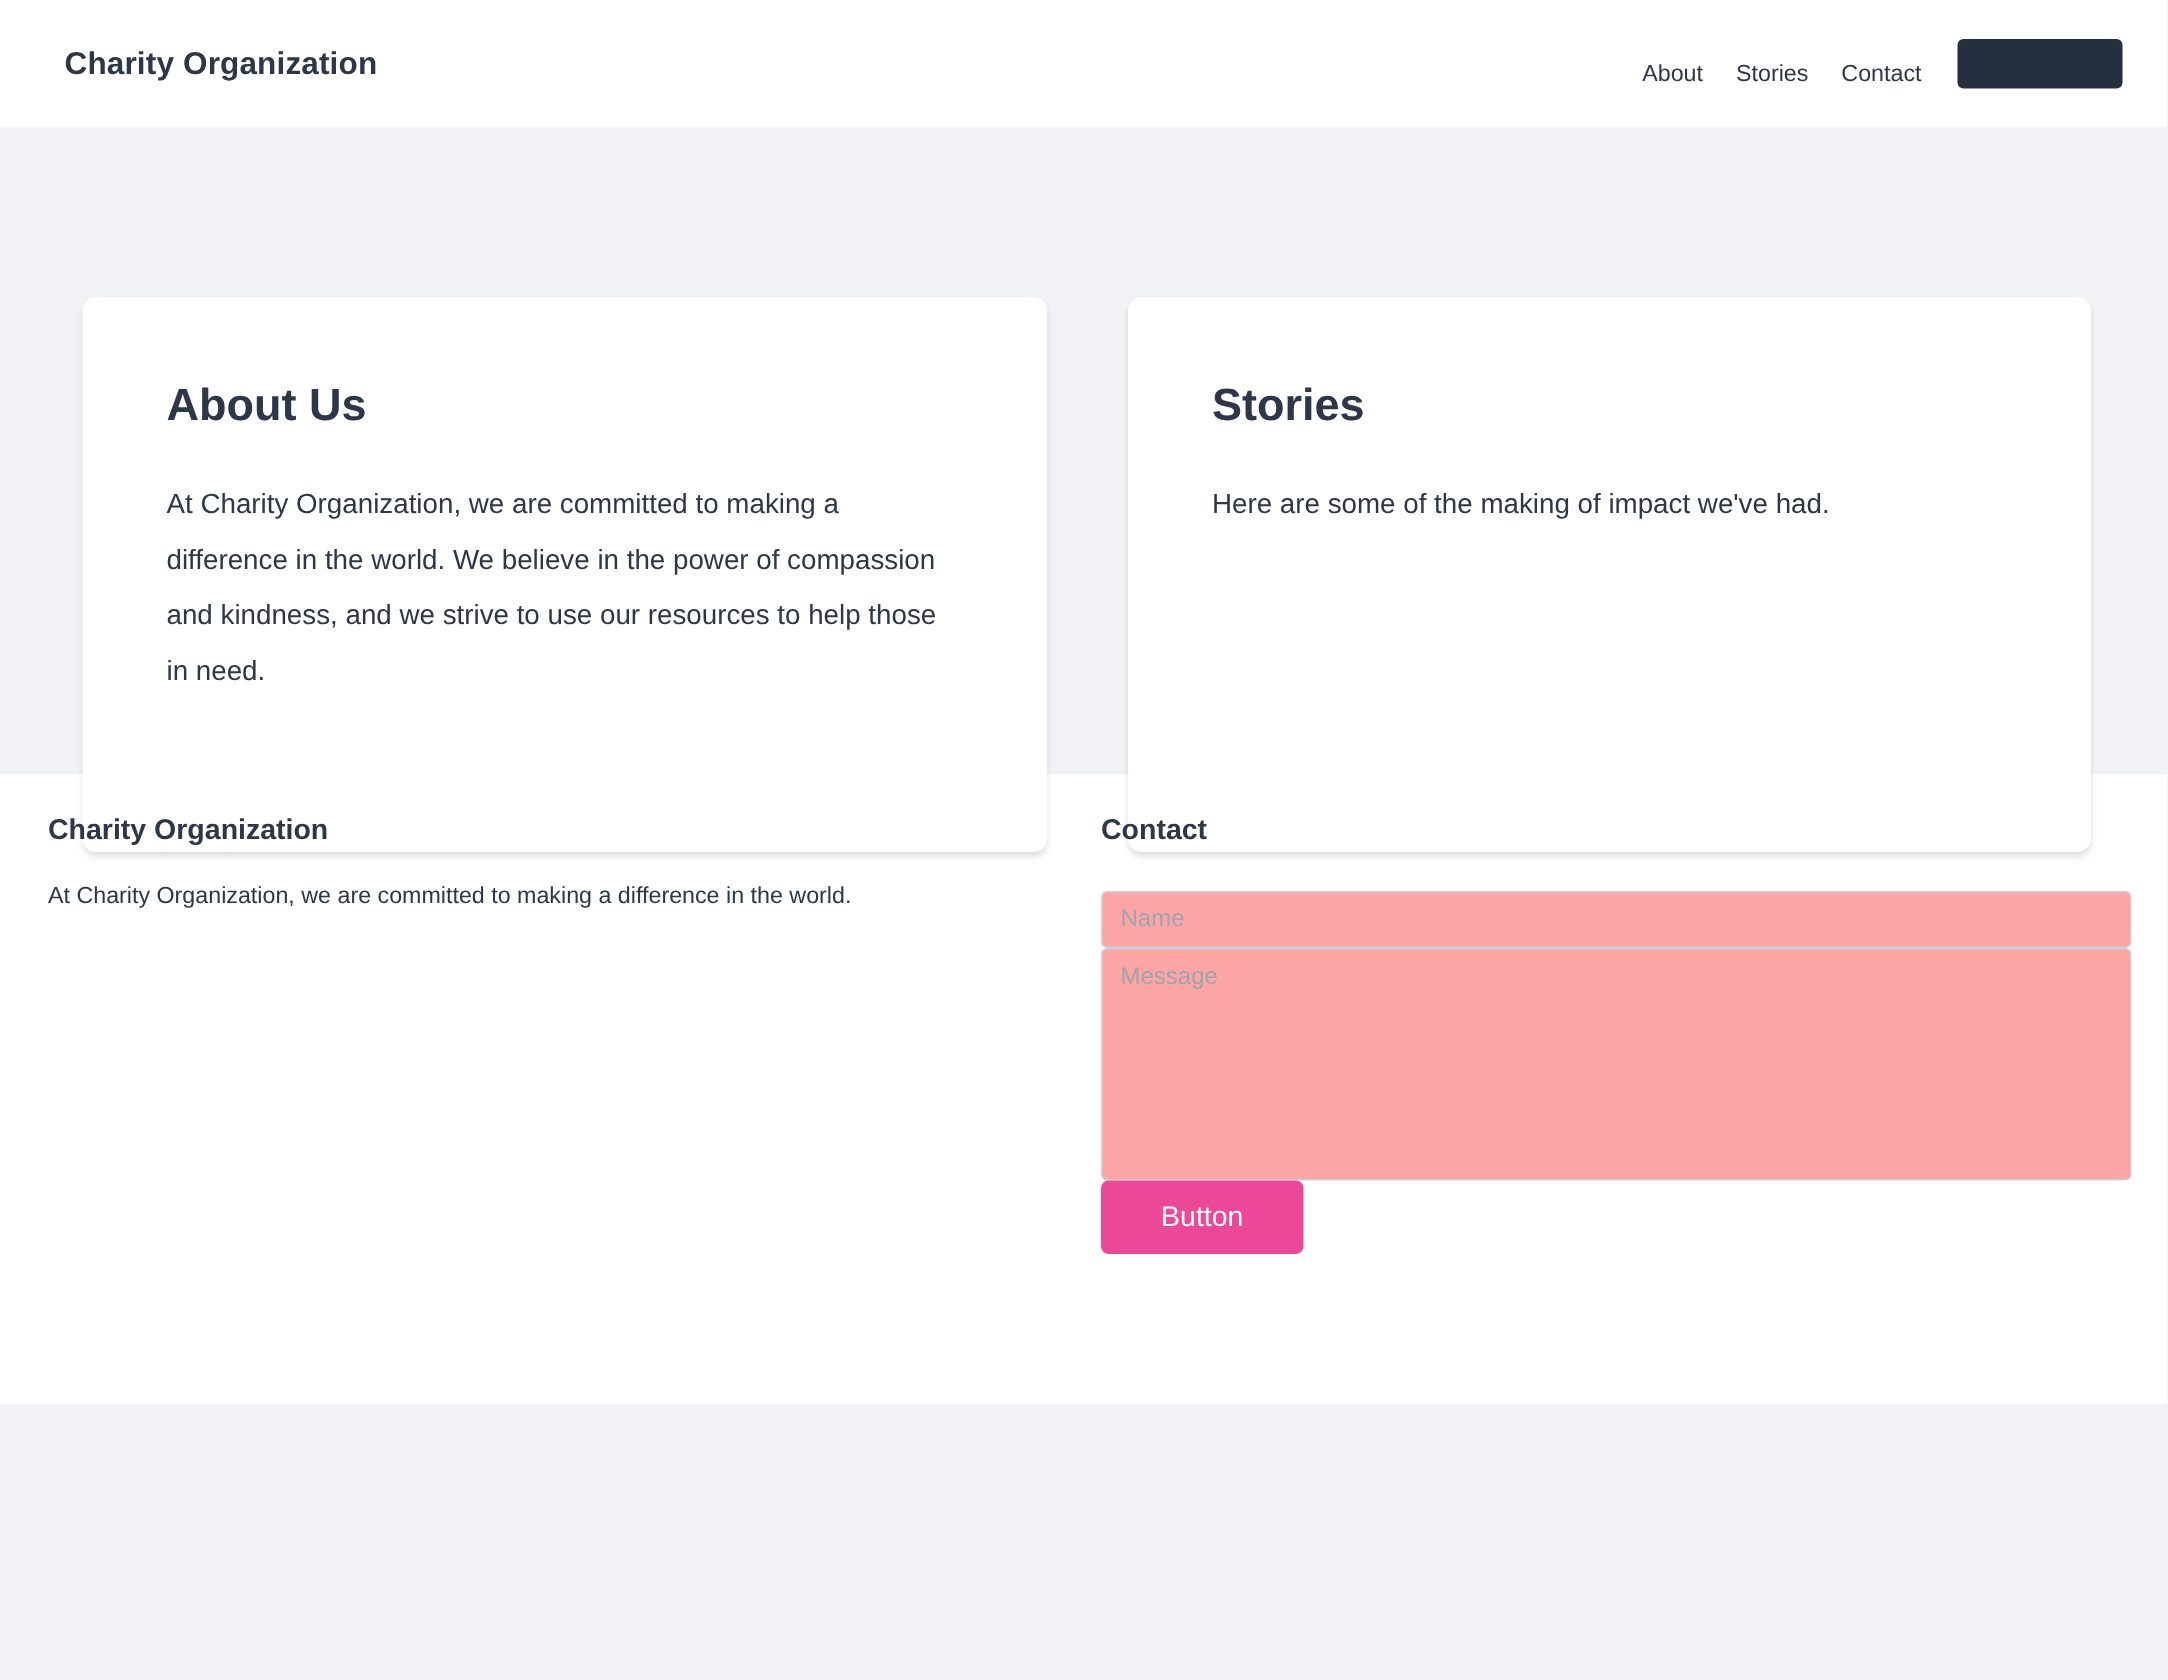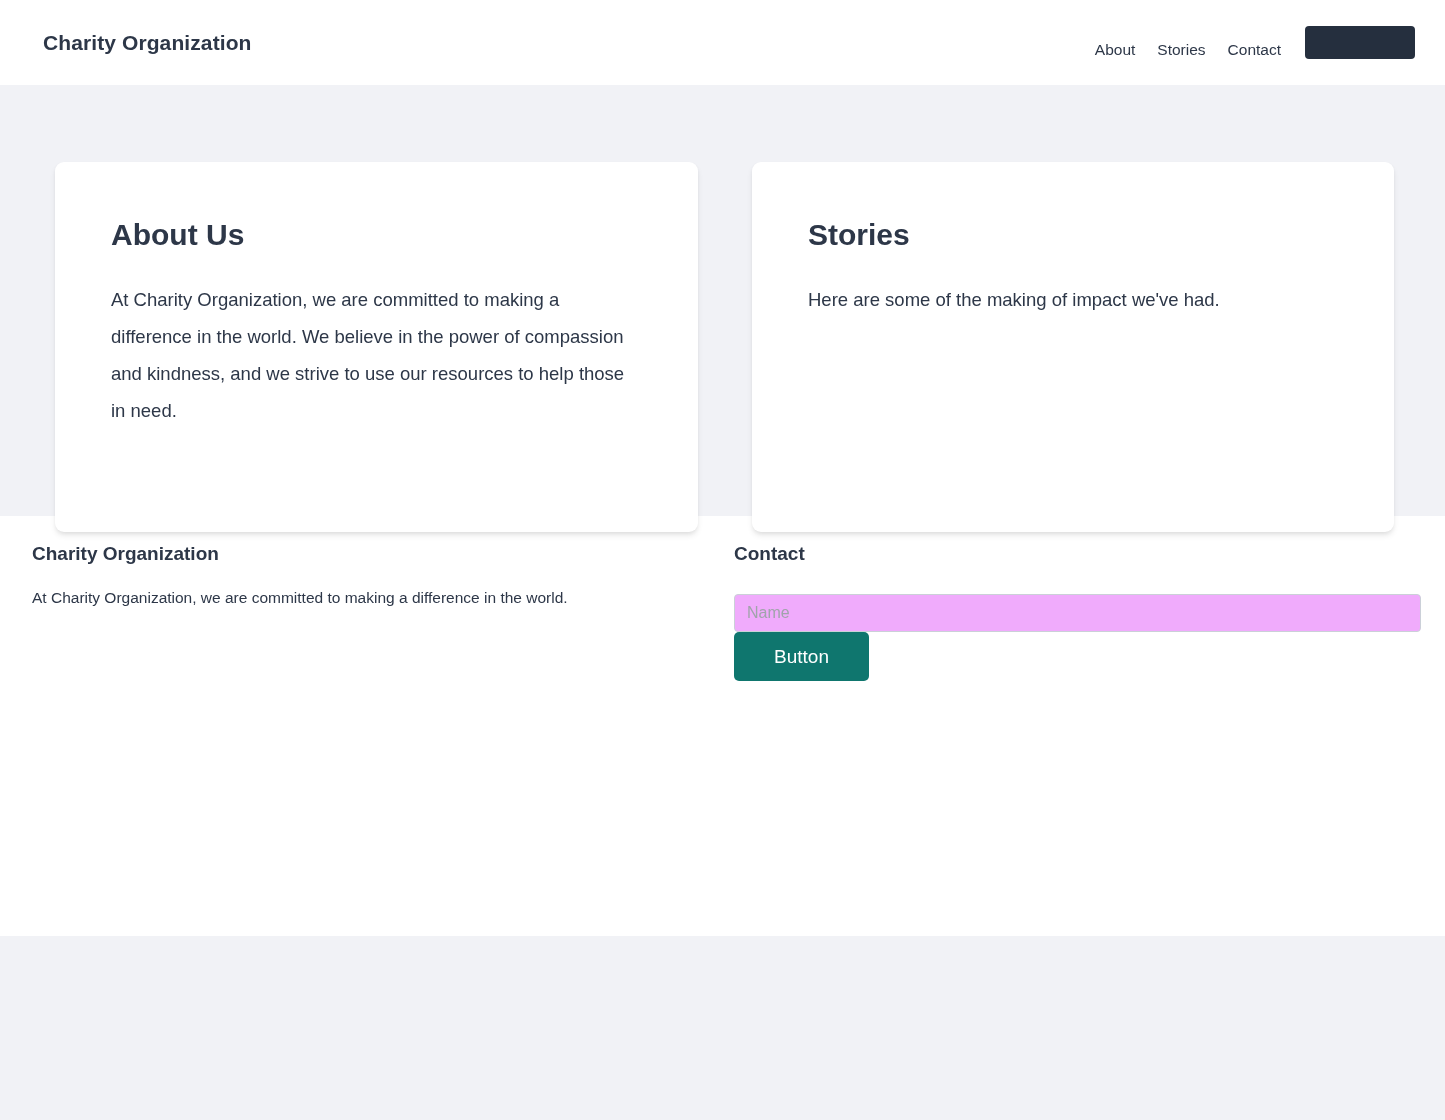--- a/index.html
+++ b/index.html
@@ -55,21 +55,21 @@
     font-size: 15px;
     font-family: "Liberation Sans", sans-serif;
     cursor: pointer;
     padding: 0;
   }
 
   
   .main {
     height: 431px;
     background: #f1f2f6;
-    padding: 77px 51px 0 55px;
+    padding: 113px 51px 0 55px;
   }
   .card-row {
     display: flex;
     gap: 54px;
     align-items: stretch;
   }
   .card {
     background: #ffffff;
     border-radius: 9px;
     box-shadow: 0 4px 6px -1px rgba(0,0,0,0.10), 0 2px 4px -1px rgba(0,0,0,0.06);
@@ -111,42 +111,42 @@
     font-size: 15.5px;
     line-height: 1.5;
     color: #2d3748;
     margin: 0;
   }
   .contact-form { margin-top: 29px; }
   .field {
     display: block;
     width: 687px;
     height: 38px;
-    background: #f0abfc;
+    background: #fca5a5;
     border: 1px solid #cbd0d8;
     border-radius: 4px;
     padding: 0 12px;
     font-size: 16px;
     font-family: "Liberation Sans", sans-serif;
     color: #2d3748;
     outline: none;
   }
   .field::placeholder { color: #a0a4ab; }
   .field-message {
     height: 155px;
     padding: 9px 12px;
     resize: none;
     line-height: 1.3;
   }
   .submit-btn {
     display: block;
     margin-top: 0;
     width: 135px;
     height: 49px;
-    background: #0f766e;
+    background: #ec4899;
     border: none;
     border-radius: 5px;
     color: #ffffff;
     font-size: 19px;
     font-family: "Liberation Sans", sans-serif;
     cursor: pointer;
   }
 </style>
 </head>
 <body>
@@ -181,17 +181,18 @@
 
   <div class="footer-col">
     <h3 class="footer-title">Charity Organization</h3>
     <p class="footer-text">At Charity Organization, we are committed to making a difference in the world.</p>
   </div>
 
   <div class="footer-col">
     <h3 class="footer-title">Contact</h3>
     <form class="contact-form">
       <input class="field" type="text" placeholder="Name" style="">
+      <textarea class="field field-message" placeholder="Message" style=""></textarea>
       <button class="submit-btn" type="submit">Button</button>
     </form>
   </div>
 
 </footer>
 
 </body></html>

